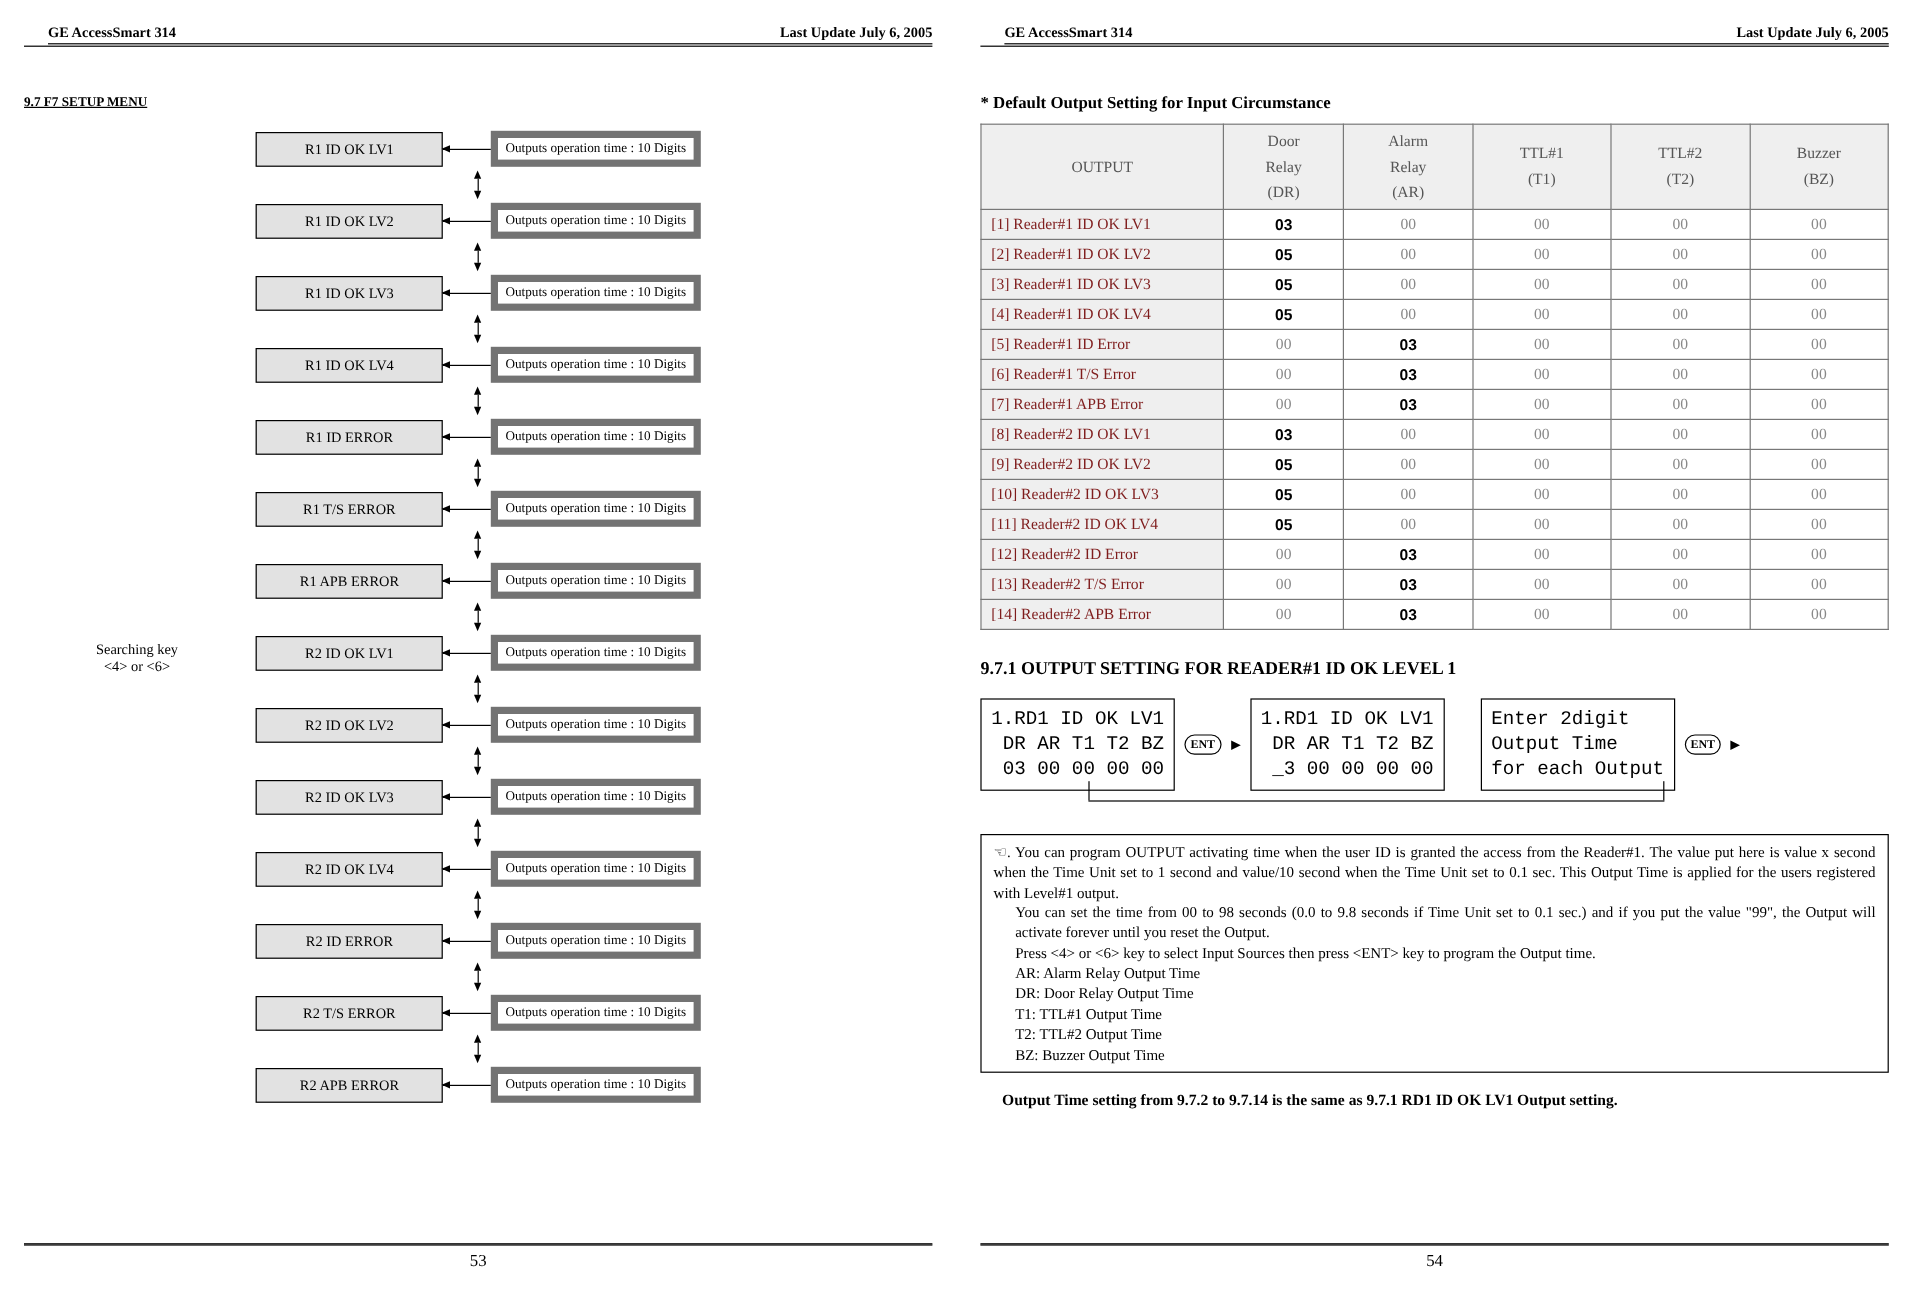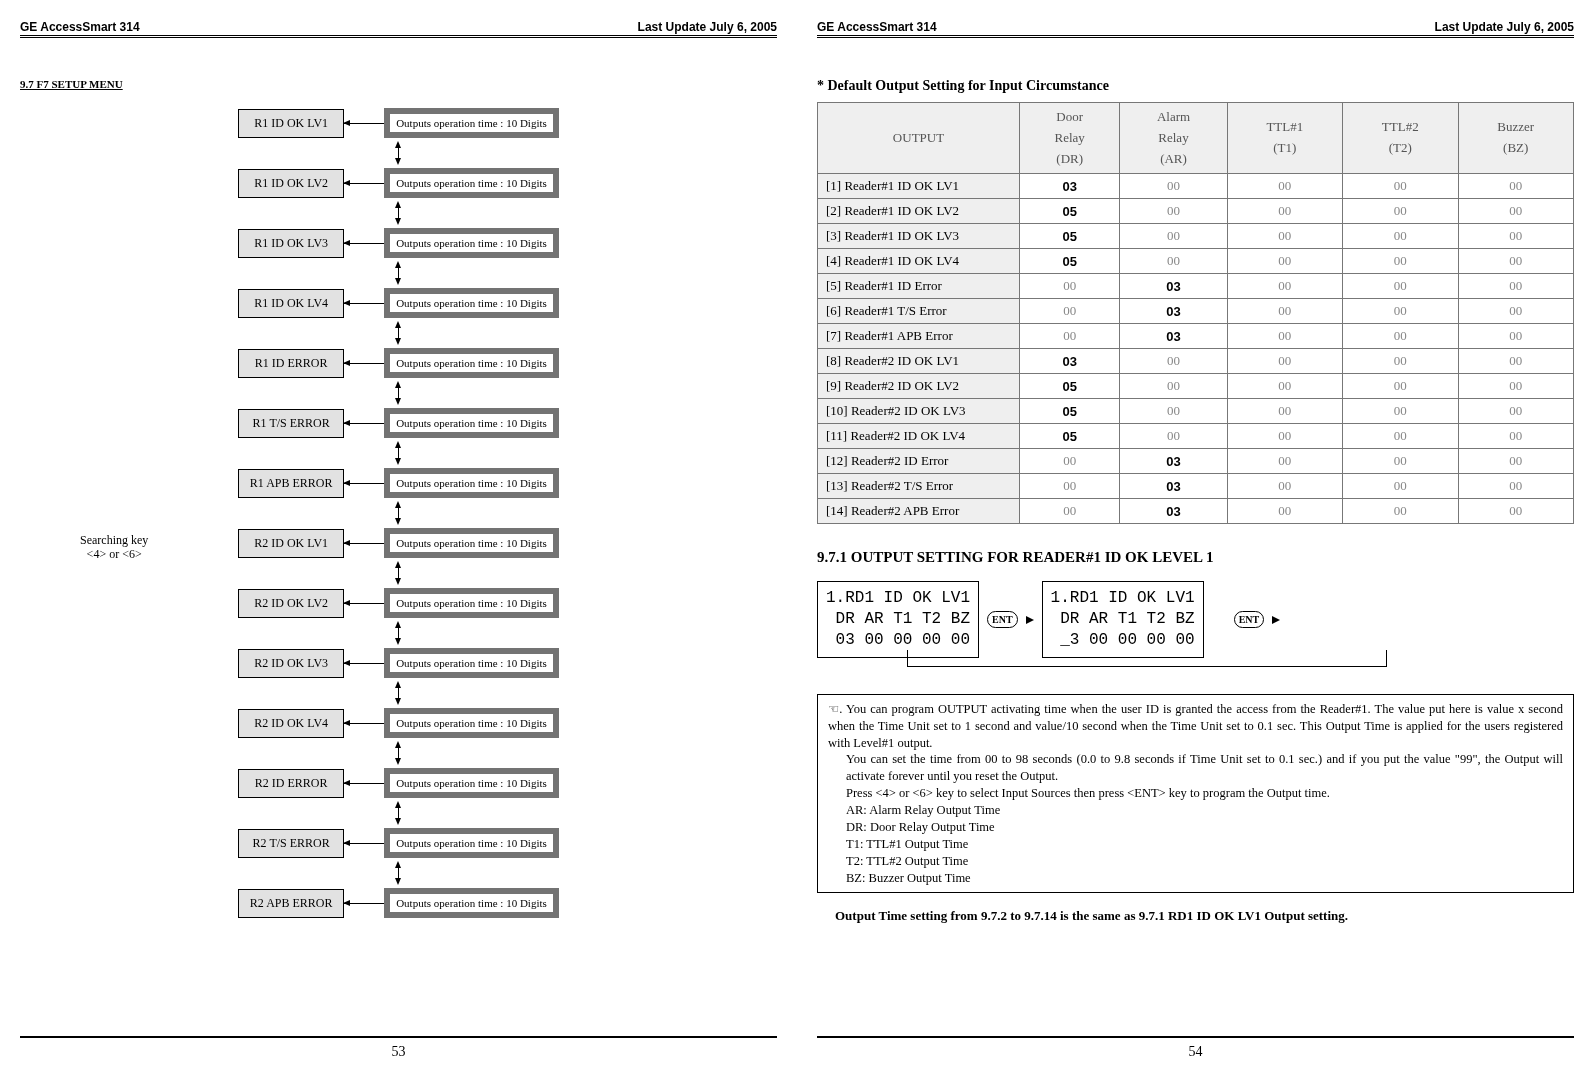--- a/index.html
+++ b/index.html
@@ -14,26 +14,27 @@
     font-size: 13px;
   }
   .page {
     width: 760px;
     position: relative;
     min-height: 1040px;
   }
   .header-line {
     display: flex;
     justify-content: space-between;
-    font-family: Liberation Sans, sans-serif;
+    font-family: Liberation Serif, serif;
     font-weight: bold;
     font-size: 12px;
     border-bottom: 1.5px solid #000;
     padding-bottom: 1px;
     margin-bottom: 1px;
+    margin-left: 20px;
   }
   .header-rule { border-top: 1px solid #000; margin-bottom: 40px; }
   .section-title {
     font-weight: bold;
     font-size: 11px;
     text-decoration: underline;
     margin-bottom: 15px;
   }
   .sub-title {
     font-weight: bold;
@@ -70,21 +71,21 @@
     align-items: center;
     margin: 3px 0;
   }
   .node-box {
     border: 1.5px solid #000;
     background: #e2e2e2;
     font-family: "Times New Roman", serif;
     font-size: 12px;
     text-align: center;
     padding: 6px 0;
-    width: 106px;
+    width: 156px;
   }
   .arrow-left-line {
     width: 40px;
     height: 1px;
     background: #000;
     position: relative;
   }
   .arrow-left-line::before {
     content:"";
     position:absolute;
@@ -132,21 +133,21 @@
     font-family: "Times New Roman", serif;
   }
   table.output-tbl th {
     background: #efefef;
     color: #555;
     line-height: 1.6;
   }
   table.output-tbl td.lbl {
     text-align: left;
     background: #efefef;
-    color: #000000;
+    color: #7f1d1d;
     padding-left: 8px;
   }
   table.output-tbl td.gray { color:#888; }
   table.output-tbl td.bold { font-weight: bold; font-family: Arial, sans-serif; color:#000; }
   .lcd-row {
     display:flex; align-items:center; gap:8px;
     margin: 10px 0 10px 0;
     position: relative;
   }
   .lcd {
@@ -548,20 +549,23 @@
   <div class="lcd-row">
     <div class="lcd">1.RD1 ID OK LV1
  DR AR T1 T2 BZ
  03 00 00 00 00</div>
     <div class="ent-btn">ENT</div>
     <div class="r-arrow"></div>
     <div class="lcd">1.RD1 ID OK LV1
  DR AR T1 T2 BZ
  _3 00 00 00 00</div>
     <div style="width:14px"></div>
+    <div class="lcd">Enter 2digit
+Output Time
+for each Output</div>
     <div class="ent-btn">ENT</div>
     <div class="r-arrow"></div>
   </div>
   <div class="bottom-line-connector">
     <div class="bottom-tick1"></div>
       <div class="bottom-tick2"></div>
   </div>
 
   <div class="note-box">
     <div>☜. You can program OUTPUT activating time when the user ID is granted the access from the Reader#1. The value put here is value x second when the Time Unit set to 1 second and value/10 second when the Time Unit set to 0.1 sec. This Output Time is applied for the users registered with Level#1 output.</div>

